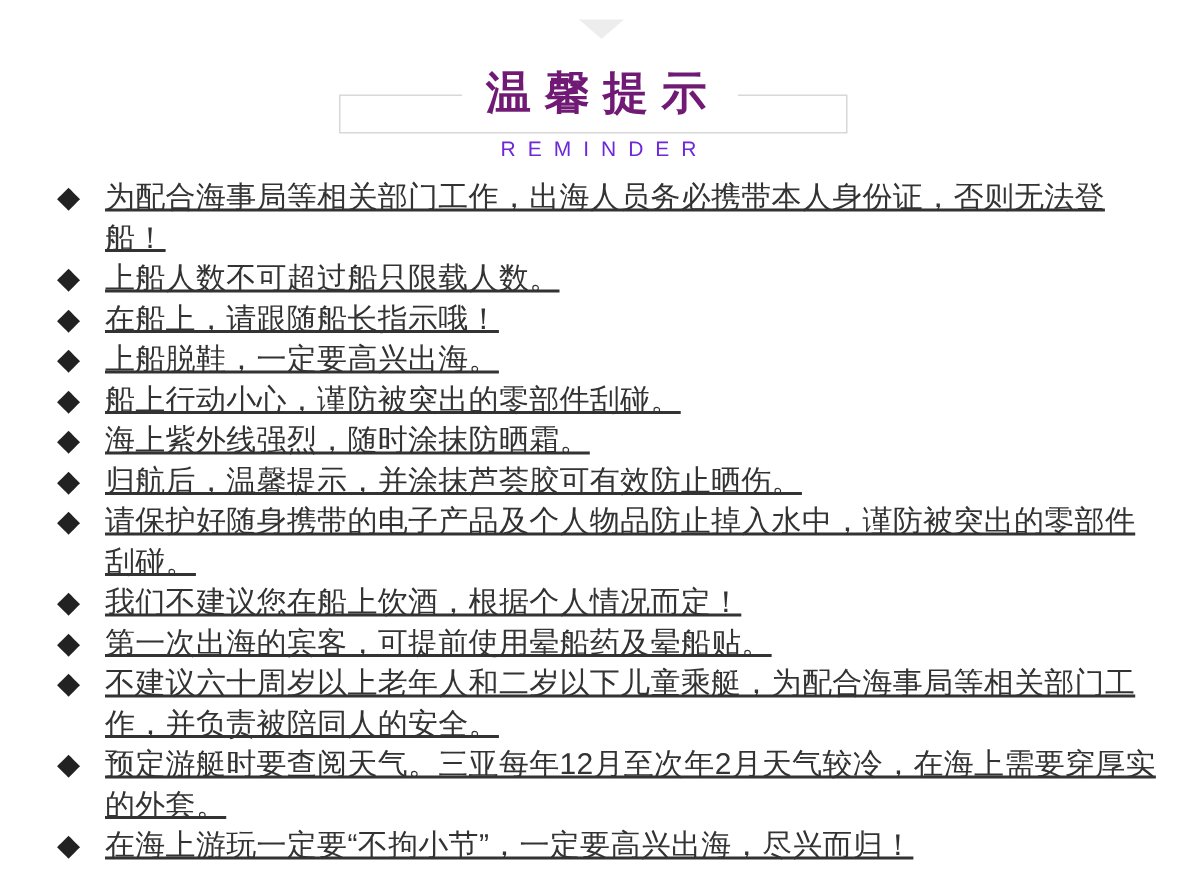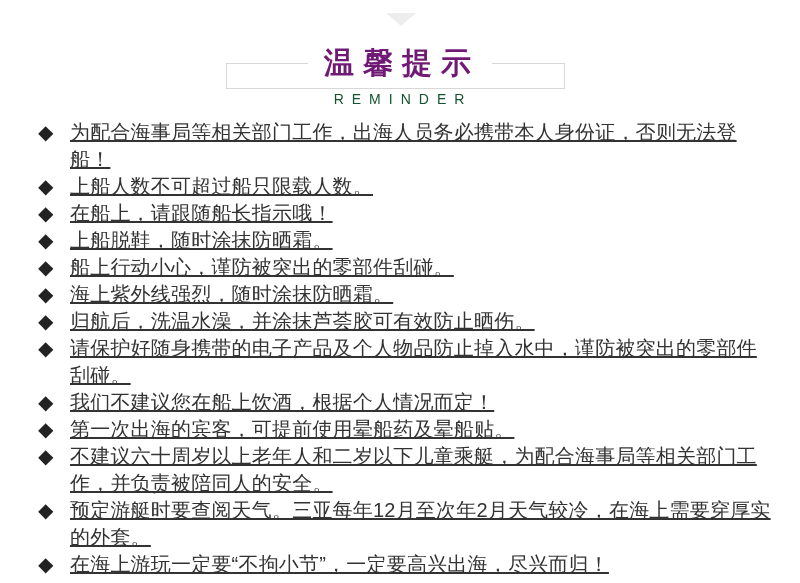--- a/index.html
+++ b/index.html
@@ -63,21 +63,21 @@
     width: 100%;
     text-align: center;
   }
   .subtitle {
     display: inline-block;
     background: #ffffff;
     padding: 0 8px 0 14px;
     font-size: 14px;
     line-height: 17px;
     letter-spacing: 8px;
-    color: #14532d;
+    color: #6d28d9;
     margin-top: 12px;
   }
 
   
   .tips {
     list-style: none;
     margin: 0;
     padding: 2px 25px 0 38px;
   }
   .tips li {
@@ -124,33 +124,33 @@
       <li>
     <span class="bullet">◆</span>
     <span class="tip-text">上船人数不可超过船只限载人数。</span>
   </li>
       <li>
     <span class="bullet">◆</span>
     <span class="tip-text">在船上，请跟随船长指示哦！</span>
   </li>
       <li>
     <span class="bullet">◆</span>
-    <span class="tip-text">上船脱鞋，随时涂抹防晒霜。</span>
+    <span class="tip-text">上船脱鞋，一定要高兴出海。</span>
   </li>
       <li>
     <span class="bullet">◆</span>
     <span class="tip-text">船上行动小心，谨防被突出的零部件刮碰。</span>
   </li>
       <li>
     <span class="bullet">◆</span>
     <span class="tip-text">海上紫外线强烈，随时涂抹防晒霜。</span>
   </li>
       <li>
     <span class="bullet">◆</span>
-    <span class="tip-text">归航后，洗温水澡，并涂抹芦荟胶可有效防止晒伤。</span>
+    <span class="tip-text">归航后，温馨提示，并涂抹芦荟胶可有效防止晒伤。</span>
   </li>
       <li>
     <span class="bullet">◆</span>
     <span class="tip-text">请保护好随身携带的电子产品及个人物品防止掉入水中，谨防被突出的零部件刮碰。</span>
   </li>
       <li>
     <span class="bullet">◆</span>
     <span class="tip-text">我们不建议您在船上饮酒，根据个人情况而定！</span>
   </li>
       <li>

